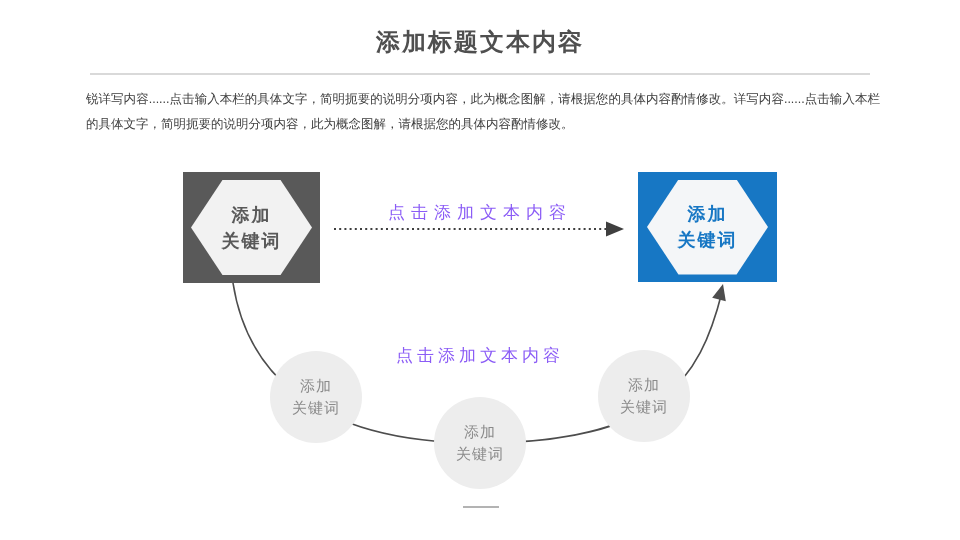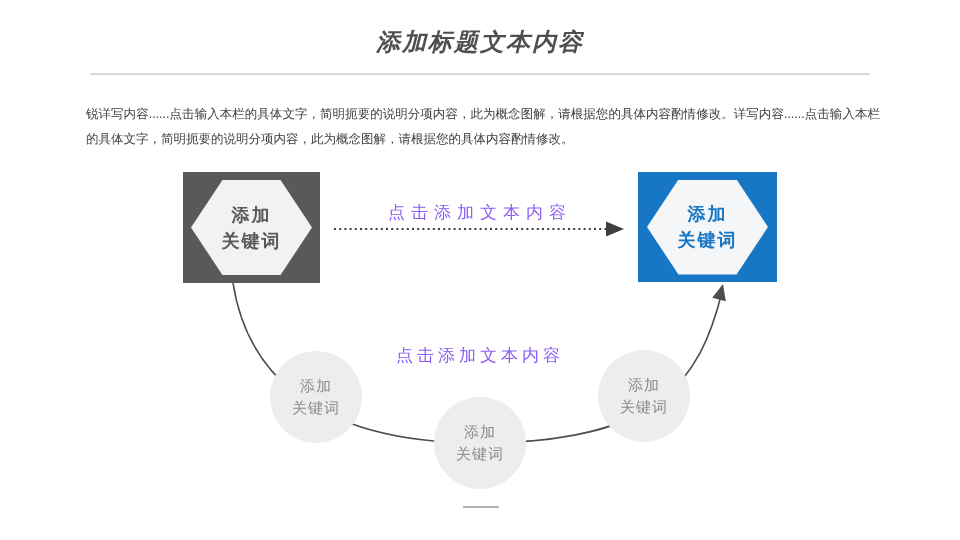--- a/index.html
+++ b/index.html
@@ -4,29 +4,29 @@
 <style>
   html,body{margin:0;padding:0;background:#ffffff;}
   .slide{
     position:relative;width:960px;height:540px;background:#ffffff;overflow:hidden;
     font-family:"Liberation Sans", sans-serif;
   }
   
   .title{
     position:absolute;left:0;top:26px;width:960px;margin:0;
     text-align:center;font-family:"Liberation Serif", serif;
-    font-size:24px;font-weight:bold;color:#4f4f4f;letter-spacing:2px;font-style:italic;
+    font-size:24px;font-weight:bold;color:#4f4f4f;letter-spacing:2px;
   }
   .divider{
     position:absolute;left:90px;top:73px;width:780px;height:2px;
     background:#d9d9d9;
   }
   
   .body-text{
-    position:absolute;left:86px;top:102px;width:794px;margin:0;
+    position:absolute;left:86px;top:87px;width:794px;margin:0;
     font-size:12.5px;line-height:25px;color:#3d3d3d;text-align:justify;
   }
   
   .wires{position:absolute;left:0;top:0;width:960px;height:540px;z-index:1;}
   
   .kbox{
     position:absolute;z-index:2;display:flex;align-items:center;justify-content:center;
   }
   .kbox.dark{left:183px;top:172px;width:137px;height:111px;background:#595959;}
   .kbox.blue{left:638px;top:172px;width:139px;height:110px;background:#1777c4;}

